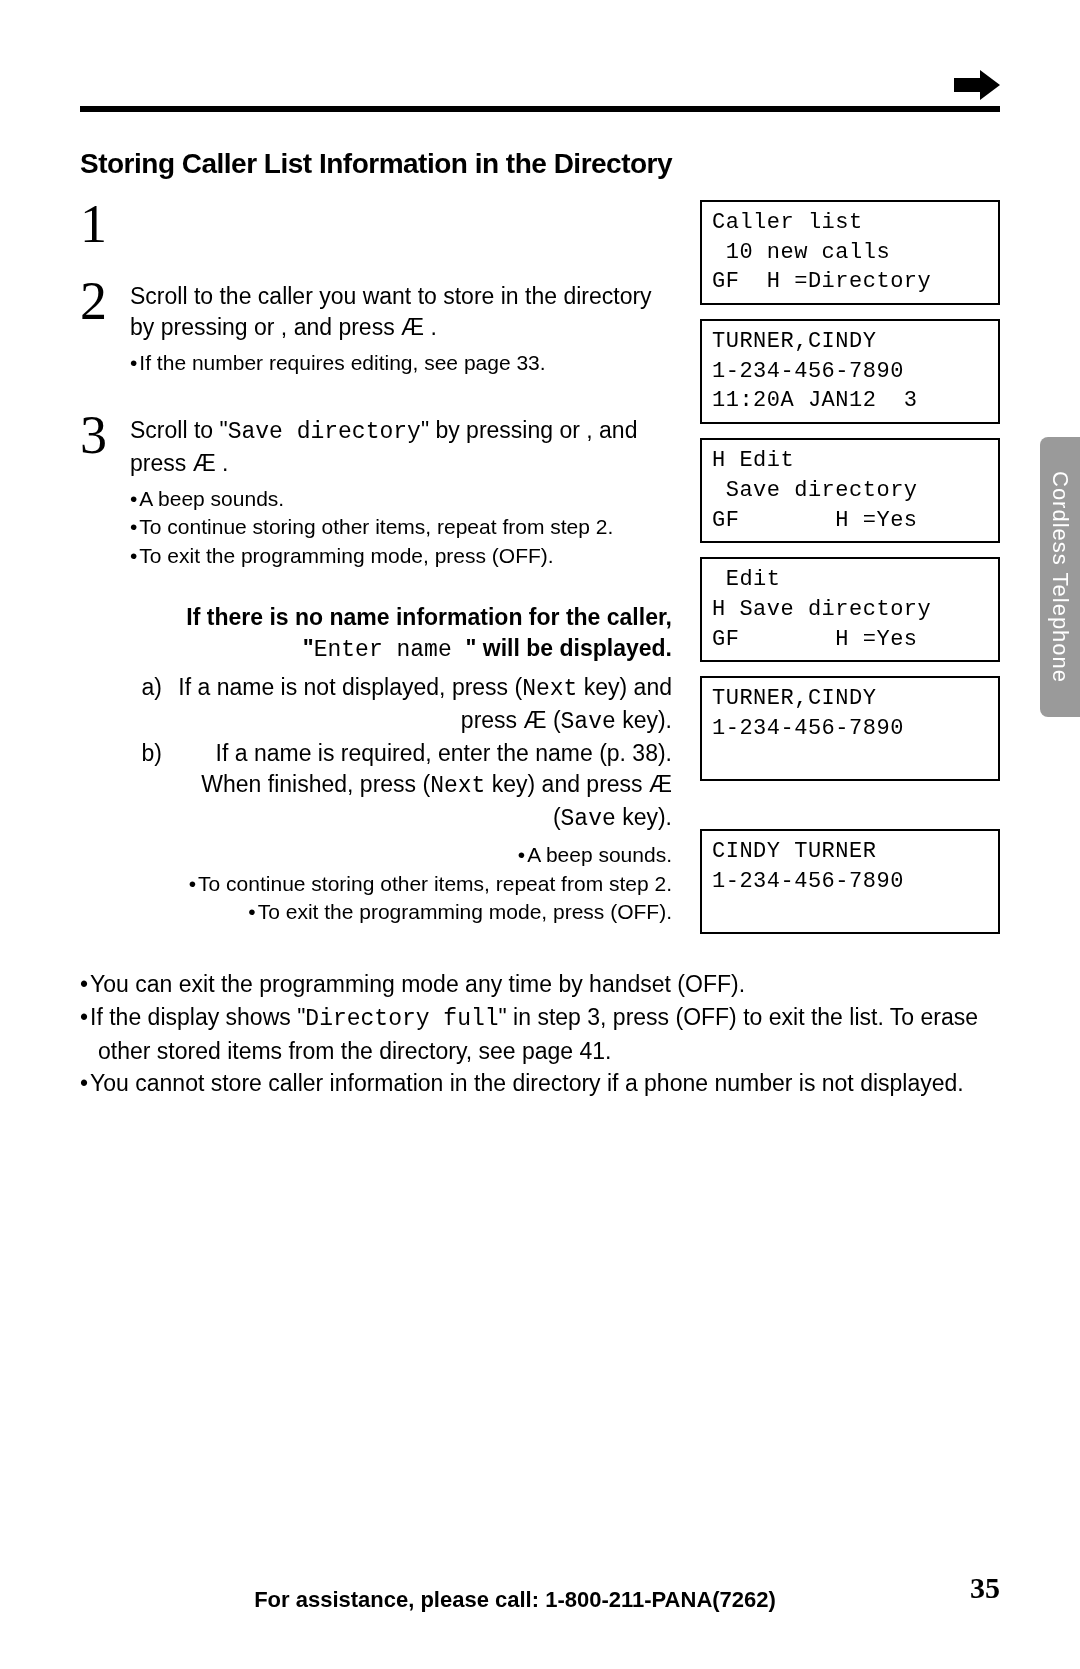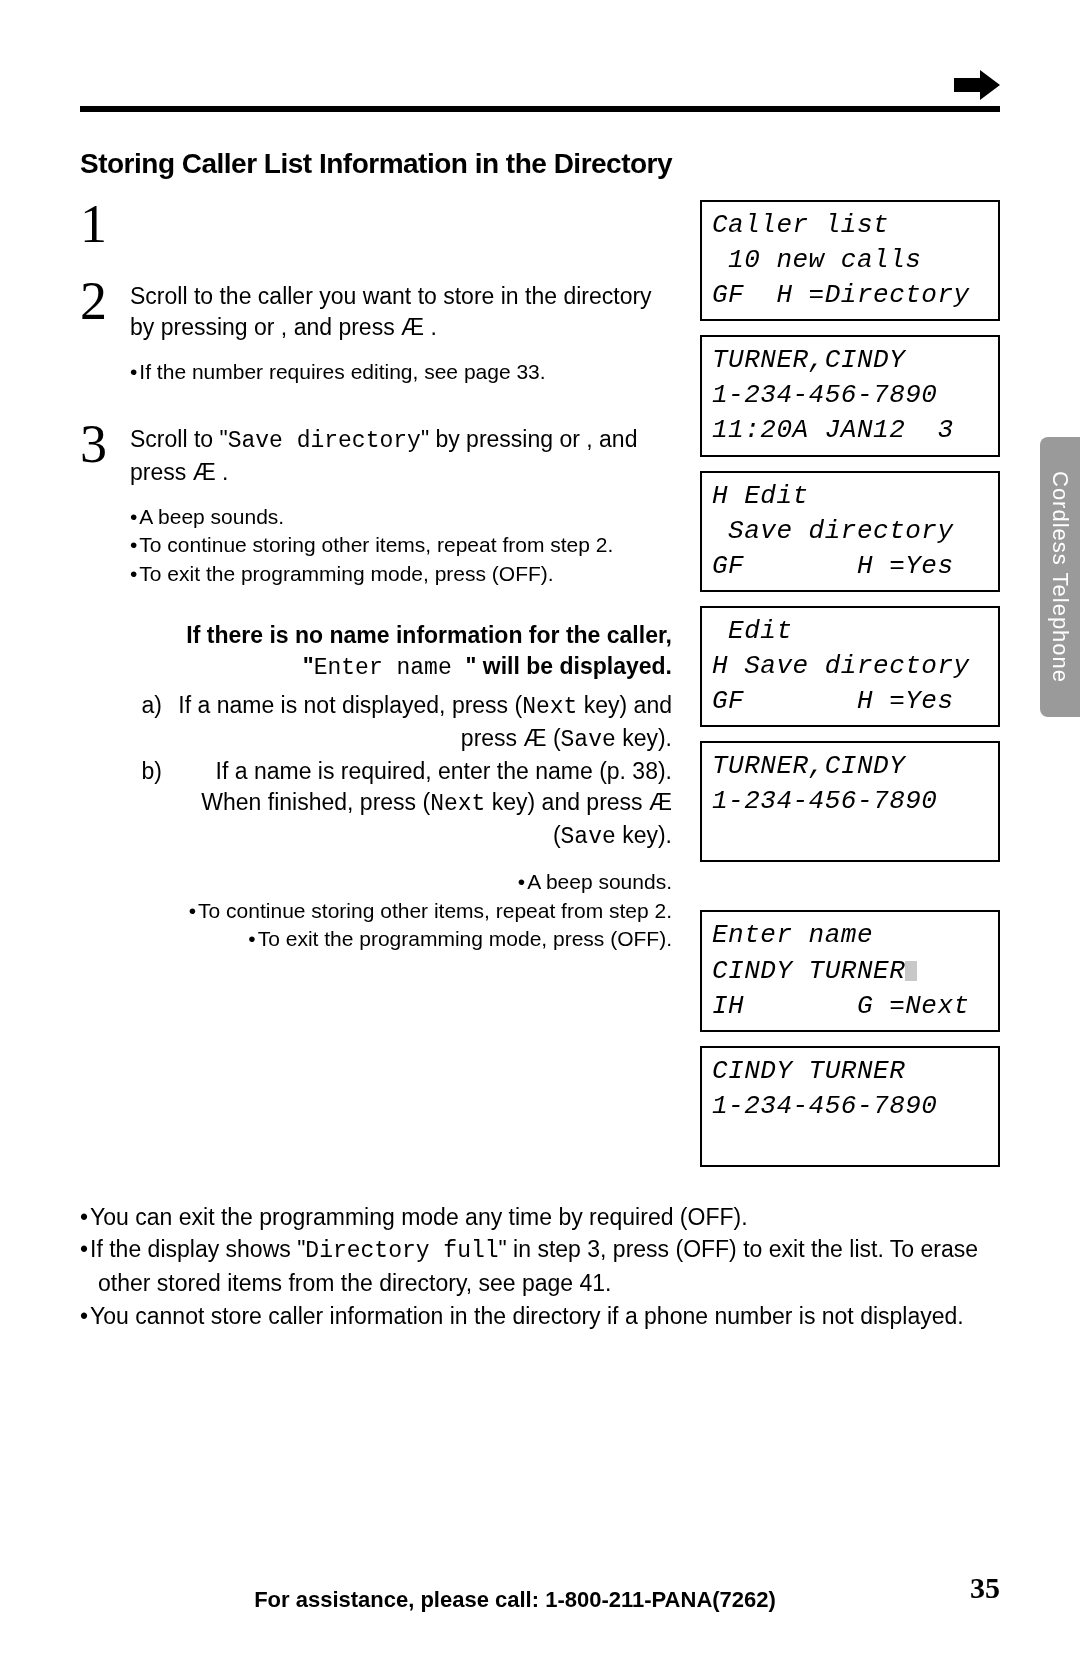--- a/index.html
+++ b/index.html
@@ -12,29 +12,29 @@
   .intro { font-size:24px; line-height:1.35; margin-bottom:30px; }
   .bold { font-weight:bold; }
   .columns { display:flex; gap:28px; }
   .leftcol { flex:1; }
   .rightcol { width:300px; display:flex; flex-direction:column; gap:14px; }
   .step { display:flex; gap:14px; margin-bottom:28px; }
   .stepnum { font-size:54px; line-height:0.9; font-weight:400; font-family:"Times New Roman",serif; width:36px; flex-shrink:0; }
   .stepbody { font-size:23px; line-height:1.35; padding-top:4px; }
   .sub { font-size:21px; line-height:1.35; }
   .sub .b { margin-left:0; }
-  .bullets { margin-top:15px; }
+  .bullets { margin-top:6px; }
   .bullets .b::before { content:"•"; margin-right:2px; }
   .bullets .b { display:block; padding-left:16px; text-indent:-16px; }
   .indent { padding-left:52px;text-align:right; }
   .letters { margin-top:6px; }
   .letters .row { display:flex; }
   .letters .lab { width:30px; flex-shrink:0; }
   .mono { font-family:"Courier New",monospace; }
-  .lcd { border:2px solid #000; padding:6px 10px 6px 10px; font-family:"Courier New",monospace; font-size:26px; line-height:1.35; white-space:pre; letter-spacing:0.5px;font-style:italic; }
+  .lcd { border:2px solid #000; padding:6px 10px 6px 10px; font-family:"Courier New",monospace; font-size:22px; line-height:1.35; white-space:pre; letter-spacing:0.5px; }
   .lcd.h3 { min-height:96px; }
   .side-tab { position:absolute; right:0; top:437px; width:40px; height:280px; background:#9a9a9a; color:#fff; display:flex; align-items:center; justify-content:center; border-top-left-radius:8px; border-bottom-left-radius:8px; }
   .side-tab-text { writing-mode:vertical-rl; font-size:22px; letter-spacing:1px; }
   .notes { font-size:23px; line-height:1.4; margin-top:34px; }
   .notes .b::before { content:"•"; margin-right:2px; }
   .notes .b { display:block; padding-left:18px; text-indent:-18px; }
   .footer { position:absolute; bottom:56px; left:80px; right:80px; display:flex; align-items:center; }
   .footer-text { flex:1; text-align:center; font-weight:bold; font-size:22px;margin-top:24px; }
   .pagenum { font-family:"Times New Roman",serif; font-weight:bold; font-size:30px; width:50px; text-align:right; }
   .cursor { display:inline-block; width:12px; height:20px; background:#c8c8c8; vertical-align:middle; }
@@ -118,32 +118,29 @@
       <div class="lcd"> Edit
 H Save directory
 GF       H =Yes</div>
       <div class="lcd h3">TURNER,CINDY
 1-234-456-7890
  </div>
 
       <div style="height:20px;"></div>
 
 
-      <div class="lcd"><span>Enter name</span>
-<span>CINDY TURNER</span><span class="cursor"></span>
-<span>IH       G =Next</span></div>
 
       <div class="lcd h3">CINDY TURNER
 1-234-456-7890
  </div>
     </div>
   </div>
 
   <div class="notes">
-    <span class="b">You can exit the programming mode any time by required (OFF).</span>
+    <span class="b">You can exit the programming mode any time by handset (OFF).</span>
     <span class="b"><span>If the display shows "</span><span class="mono">Directory full</span><span>" in step 3, press (OFF) to exit the list. To erase other stored items from the directory, see page 41.</span></span>
     <span class="b">You cannot store caller information in the directory if a phone number is not displayed.</span>
   </div>
 
   <div class="side-tab">
     <div class="side-tab-text">Cordless Telephone</div>
   </div>
 
   <div class="footer">
     <div class="footer-text">For assistance, please call: 1-800-211-PANA(7262)</div>

